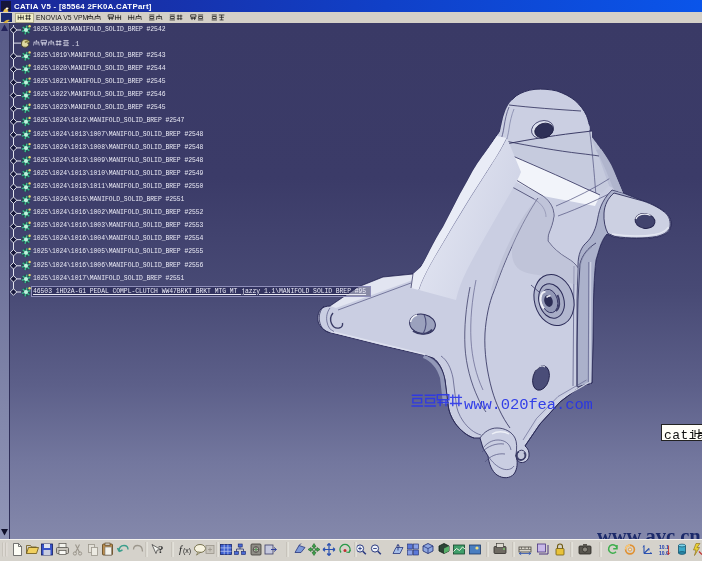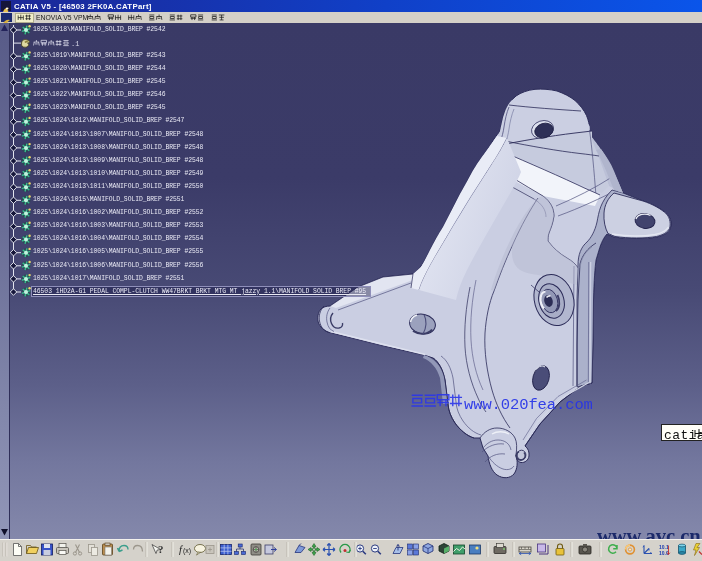--- a/index.html
+++ b/index.html
@@ -1,18 +1,18 @@
 <!DOCTYPE html>
 <html><head><meta charset="utf-8"><style>*{margin:0;padding:0;box-sizing:border-box}body{width:702px;height:561px;overflow:hidden;position:relative;font-family:'Liberation Sans',sans-serif;background:#d4d0c8}.abs{position:absolute}.tr{position:absolute;font-family:'Liberation Mono',monospace;font-size:6.4px;letter-spacing:-0.05px;color:#e9e9f4;white-space:pre}</style></head><body>
 <div class="abs" style="left:0;top:0;width:702px;height:12px;background:linear-gradient(90deg,#1c2796 0%,#1040c8 55%,#0a55ea 100%)"></div>
 <div class="abs" style="left:1px;top:1px;width:10px;height:10px;background:#15153a"><svg width="10" height="10">
       <path d="M2,7 q2,-5 6,-4 l-2,2 q2,0 1,2z" fill="#e8c050"></path>
       <circle cx="6" cy="3.5" r="1" fill="#fff"></circle>
     </svg></div>
-<div class="abs" style="left:14px;top:2px;font-size:7.8px;font-weight:bold;color:#fff;letter-spacing:0.3px">CATIA V5 - [46503 2FK0A.CATPart]</div>
+<div class="abs" style="left:14px;top:2px;font-size:7.8px;font-weight:bold;color:#fff;letter-spacing:0.3px">CATIA V5 - [85564 2FK0A.CATPart]</div>
 <div class="abs" style="left:0;top:12px;width:702px;height:11px;background:#d4d0c8"></div>
 <div class="abs" style="left:1px;top:13px;width:11px;height:9px;background:#1c2a70"><svg width="11" height="9">
       <path d="M1,7 q3,-6 8,-5 l-3,2.5 q2.5,0 2,2.5z" fill="#d8b040"></path>
     </svg></div>
 <div class="abs" style="left:15px;top:12.5px;width:19px;height:10px;background:#f2efca;border:1px solid #b0ac8e"></div>
 <div class="abs" style="left:0;top:23px;width:702px;height:516px;background:linear-gradient(180deg,#3a3a66 0%,#3b3b68 30%,#484a75 52%,#5c5f89 70%,#73779e 85%,#8488ab 100%)"></div>
 <div class="abs" style="left:0;top:23px;width:10px;height:516px;background:linear-gradient(180deg,#585b88 0%,#6a6e97 40%,#8287ab 75%,#9196b8 100%);border-right:1px solid #2e2e58"></div>
 <svg class="abs" style="left:0;top:0" width="702" height="561" viewBox="0 0 702 561">
     <defs>
       <linearGradient id="colgrad" x1="0" y1="0" x2="1" y2="0.55">

